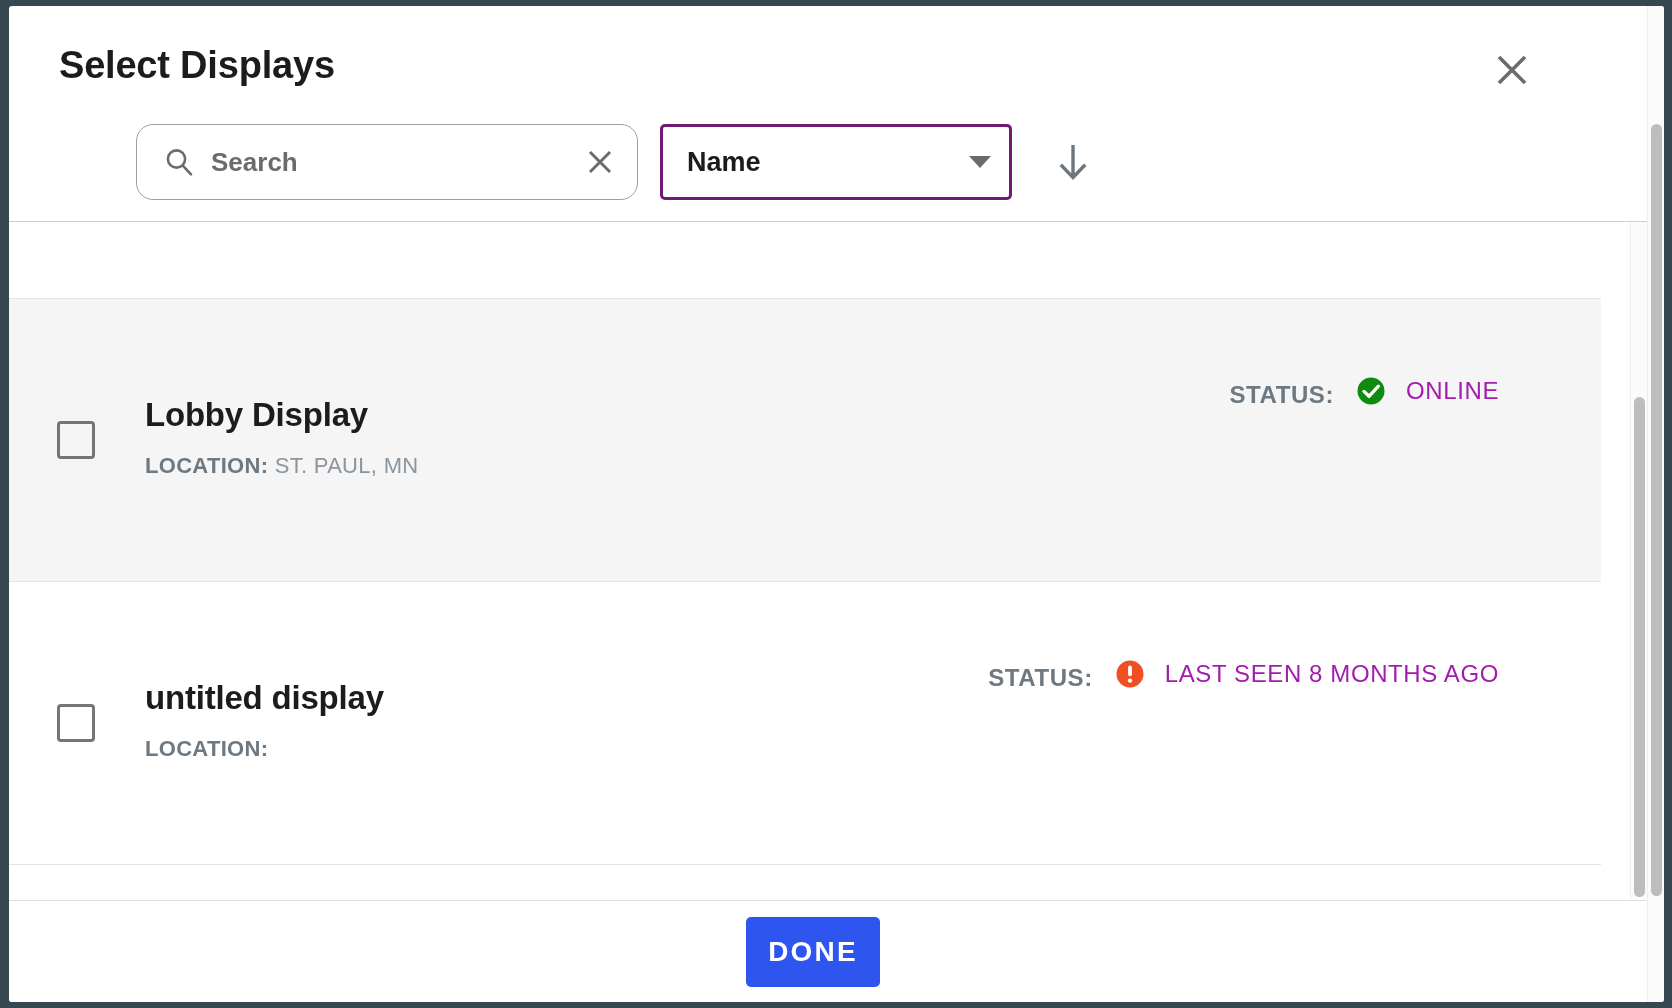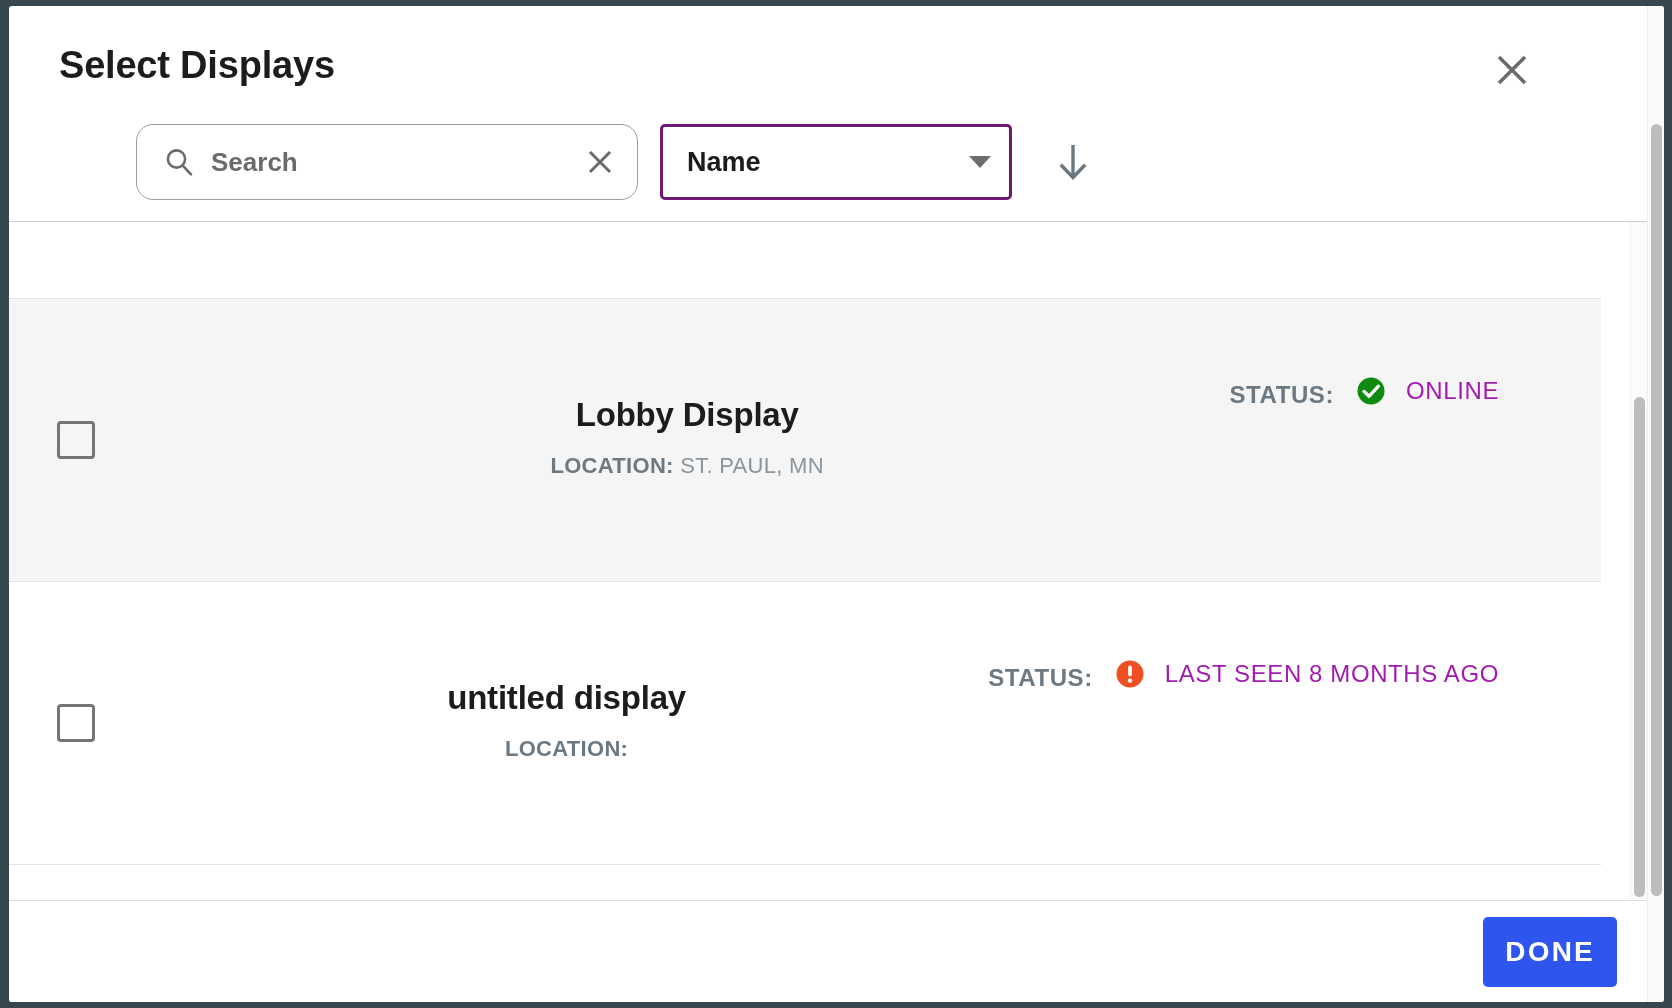--- a/index.html
+++ b/index.html
@@ -165,21 +165,20 @@
     width: 1592px;
     height: 680px;
   }
 
   .row {
     position: relative;
     display: flex;
     align-items: center;
     border-bottom: 1px solid #e4e4e4;
     padding-left: 48px;
-    text-align: center;
   }
   .row.blank   { height: 77px; background: #ffffff; border-top: none; }
   .row.shaded  { background: #f5f5f5; }
   .row.plain   { background: #ffffff; }
   .row.tall    { height: 283px; }
 
   .row-check {
     flex: 0 0 auto;
     width: 38px; height: 38px;
     border: 3px solid #757575;
@@ -253,21 +252,21 @@
   .footer {
     position: absolute;
     left: 0;
     bottom: 0;
     width: 1638px;
     height: 102px;
     border-top: 1px solid #e0e0e0;
     background: #ffffff;
     display: flex;
     align-items: center;
-    justify-content: flex-end;
+    justify-content: center;
     padding-right: 30px;
   }
   .done-btn {
     min-width: 131px;
     height: 70px;
     background: #2f55ef;
     color: #ffffff;
     border: none;
     border-radius: 5px;
     font-family: "Liberation Sans", sans-serif;

